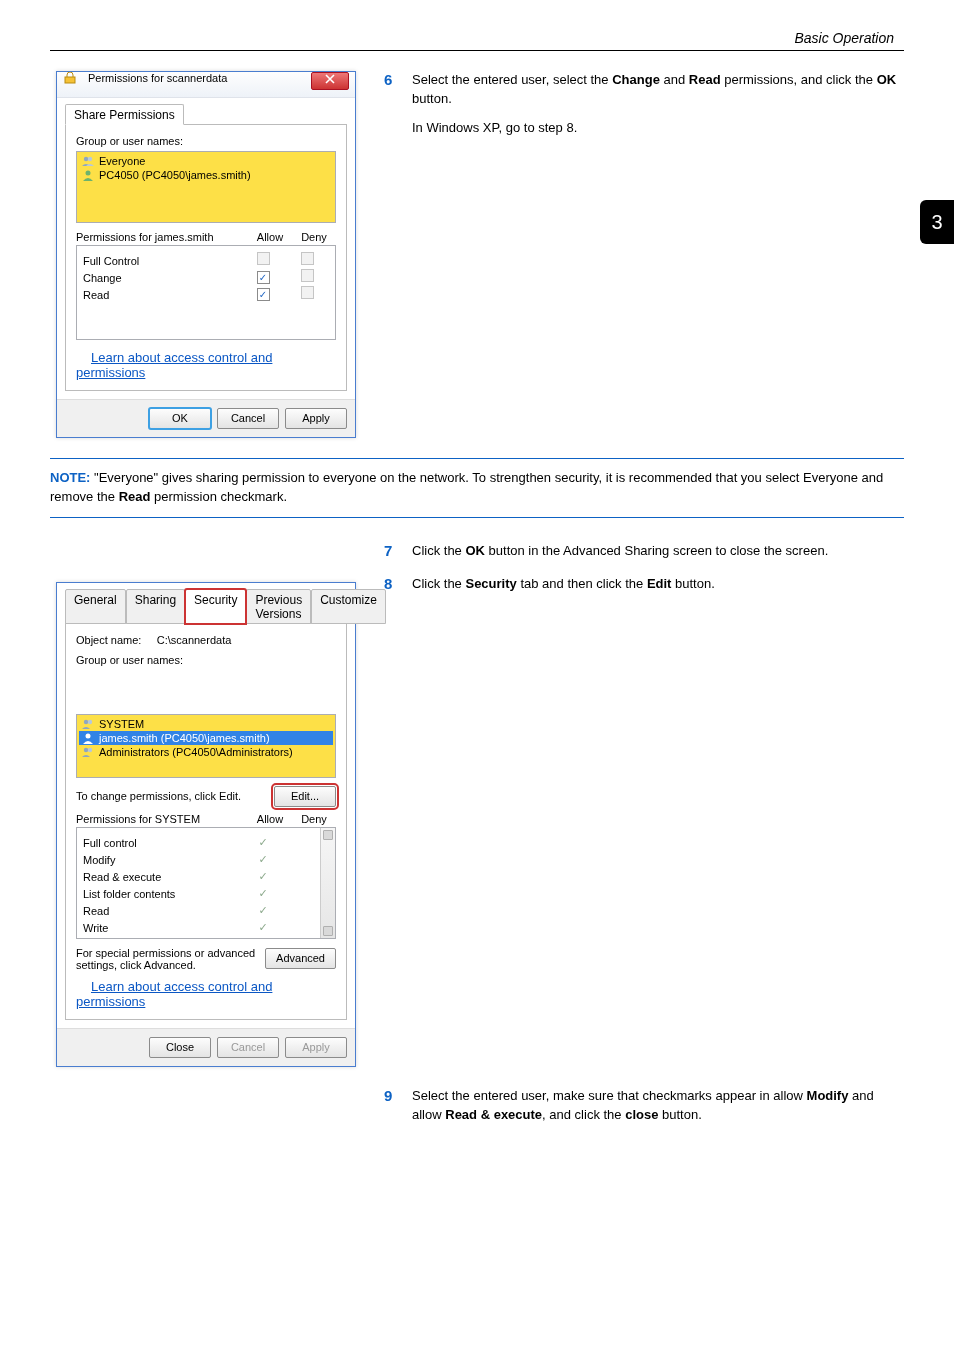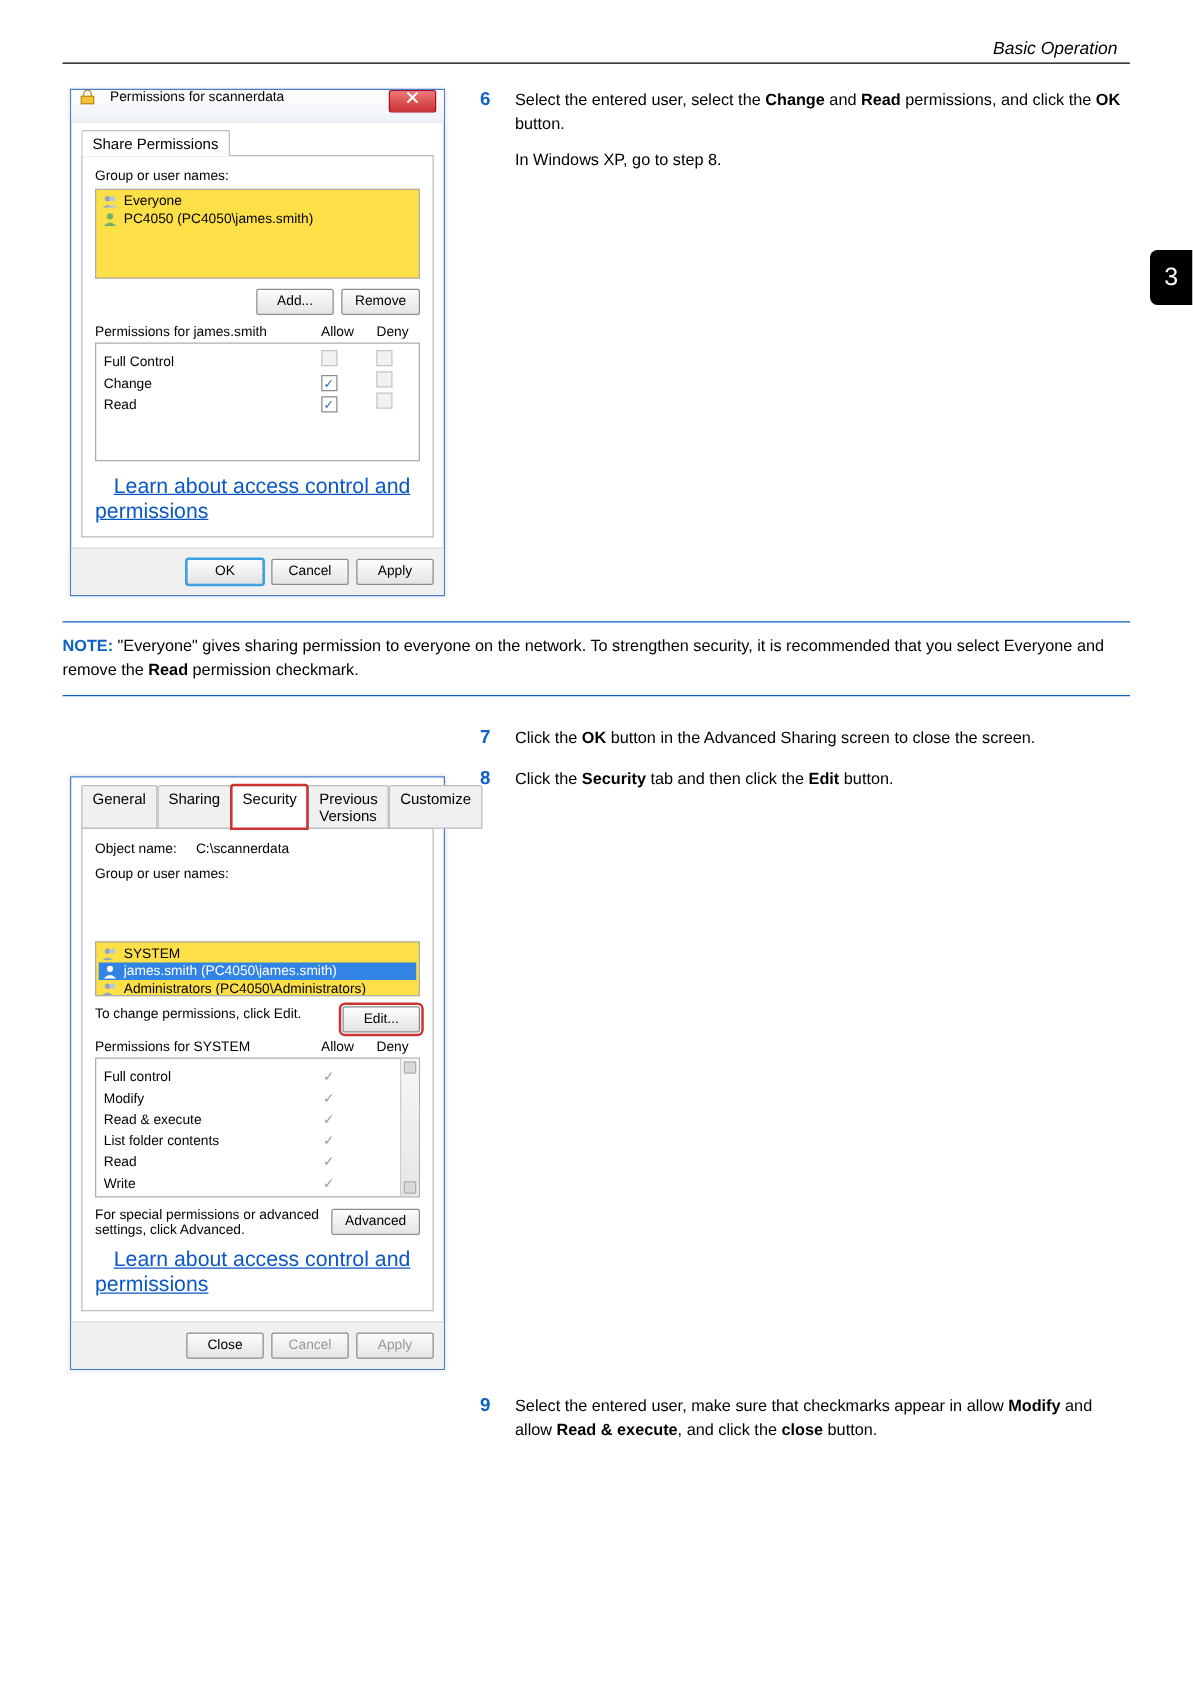--- a/index.html
+++ b/index.html
@@ -112,21 +112,21 @@
   .tab.highlight { outline: 2px solid #c33; outline-offset: -1px; }
   .panel { border: 1px solid #bbb; background: #fff; margin: 0 8px 8px 8px; padding: 10px; }
   .listbox {
     border: 1px solid #abadb3;
     background: #fde047;
     height: 72px;
     margin: 4px 0 8px 0;
     padding: 2px;
     overflow: hidden;
   }
-  .listbox.tall { height: 44px; margin-top: 48px; }
+  .listbox.tall { height: 64px; margin-top: 48px; }
   .listitem { display: flex; align-items: center; gap: 4px; padding: 1px 2px; font-size: 11px; }
   .listitem.selected { background: #3183e6; color: #fff; }
   .ico { width: 14px; height: 12px; display: inline-flex; align-items: center; justify-content: center; }
   .btnrow { display: flex; justify-content: flex-end; gap: 6px; margin: 4px 0 8px 0; }
   .btn {
     min-width: 62px;
     height: 21px;
     border: 1px solid #8b8b8b;
     border-radius: 2px;
     background: linear-gradient(#fdfdfd, #e4e4e4);
@@ -174,21 +174,21 @@
     border: 1px solid #8b8b8b;
     background: #fff;
     display: inline-flex;
     align-items: center;
     justify-content: center;
     font-size: 10px;
     color: #2166c3;
   }
   .chk.disabled { background: #f2f2f2; border-color: #c5c5c5; }
   .tick { color: #8aa88a; font-size: 11px; }
-  .link { color: #0b57c4; text-decoration: underline; font-size: 17px; padding-left: 15px; }
+  .link { color: #0b57c4; text-decoration: underline; font-size: 13px; padding-left: 15px; }
   .small { font-size: 11px; }
   .dlg-bottom {
     background: #f0f0f0;
     border-top: 1px solid #ddd;
     padding: 8px;
     display: flex;
     justify-content: flex-end;
     gap: 6px;
   }
 </style>
@@ -237,24 +237,20 @@
             <div class="listitem">
               <span class="ico">
                   <svg width="14" height="12">
                     <circle cx="7" cy="4" r="2.5" fill="#6db36d"></circle>
                     <path d="M2 12 Q7 6 12 12" fill="#6db36d"></path>
                   </svg>
                 </span>
               <span>PC4050 (PC4050\james.smith)</span>
             </div>
           </div>
-          <div class="btnrow">
-            <div class="btn">Add...</div>
-            <div class="btn">Remove</div>
-          </div>
           <div class="permhdr">
             <div class="c1">Permissions for james.smith</div>
             <div class="c2">Allow</div>
             <div class="c3">Deny</div>
           </div>
           <div class="permtable">
             <div class="permrow">
               <div class="c1">Full Control</div>
               <div class="c2"><span class="chk disabled"></span></div>
               <div class="c3"><span class="chk disabled"></span></div>
@@ -338,21 +334,21 @@
               <span class="ico">
                   <svg width="14" height="12">
                     <circle cx="5" cy="4" r="2.2" fill="#8ea6c1"></circle>
                     <circle cx="9" cy="4" r="2.2" fill="#b7c8db"></circle>
                     <path d="M1 11 Q5 7 9 11" fill="#8ea6c1"></path>
                   </svg>
                 </span>
               <span>Administrators (PC4050\Administrators)</span>
             </div>
           </div>
-          <div style="display:flex;gap:20px;margin:4px 0 6px 0">
+          <div style="display:flex;align-items:center;gap:20px;margin:4px 0 6px 0">
             <div style="flex:1" class="small">To change permissions, click Edit.</div>
             <div class="btn red-outline">Edit...</div>
           </div>
           <div class="permhdr">
             <div class="c1">Permissions for SYSTEM</div>
             <div class="c2">Allow</div>
             <div class="c3">Deny</div>
           </div>
           <div class="permtable scroll">
             <div class="scroll-thumb"></div>

